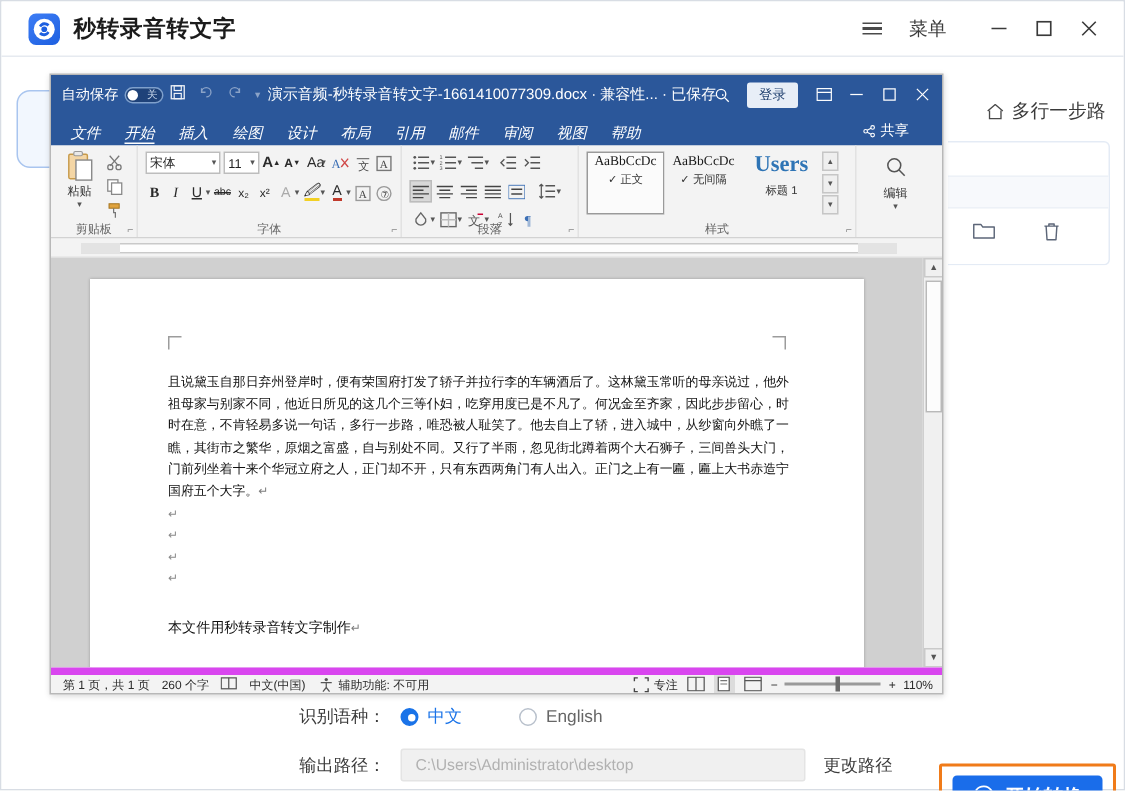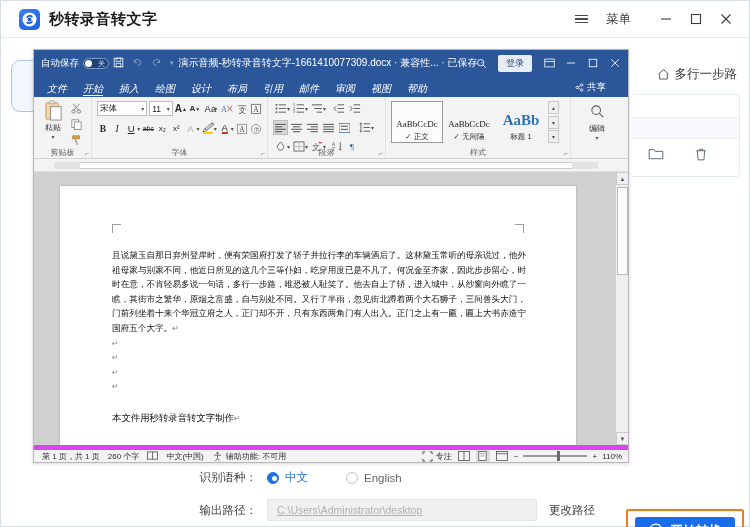--- a/index.html
+++ b/index.html
@@ -172,21 +172,21 @@
   .underline-red { border-bottom: 2.5px solid #c0392b; line-height:8px; }
   .underline-yellow { border-bottom: 2.5px solid #f2d024; line-height:8px; }
 
   .prow { display:flex; align-items:center; gap:1px; height:17px; }
   .pbtn { width: 15px; height: 15px; display:flex; align-items:center; justify-content:center; color:#444; font-size:8px; }
   .pbtn.sel { background:#d8d8d8; border:1px solid #bcbcbc; }
 
   .style-gallery { display:flex; align-items:stretch; gap:0px; padding-top:1px; }
   .style-card {
     width: 52px; height: 42px; border: 1px solid transparent;
-    display:flex; flex-direction:column; align-items:center; justify-content:flex-end;
+    display:flex; flex-direction:column; align-items:center; justify-content:flex-start;
     background:#f3f3f3;
   }
   .style-card.sel { border-color:#9a9a9a; background:#fbfbfb; }
   .style-prev { font-family:"Liberation Serif", serif; font-size: 9px; color:#1a1a1a; }
   .style-prev.h1 { font-size: 15px; color:#2e74b5; font-weight: bold; }
   .style-name { font-size: 7.5px; color:#333; margin-top: 3px; }
   .style-scroll { display:flex; flex-direction:column; justify-content:space-between; width:11px; margin-left:1px; }
   .style-scroll div { width:11px; height:13px; border:1px solid #c6c6c6; background:#efefef; font-size:6px; display:flex; align-items:center; justify-content:center; color:#555;}
 
   
@@ -261,21 +261,21 @@
     border: 1px solid #b9c1cc; background: #fff; position: relative;
   }
   .radio.on { border-color: #1a73e8; background: #1a73e8; }
   .radio.on::after { content:""; position:absolute; left:3.5px; top:3.5px; width:5px; height:5px; border-radius:50%; background:#fff; }
   .radio-label { font-size: 11.5px; color: #666; }
   .radio-label.on { color: #1a73e8; }
   #path-input {
     margin-left: 10px; width: 270px; height: 22px;
     background: #f0f0f0; border: 1px solid #e4e4e4; border-radius: 2px;
     display:flex; align-items:center; padding-left: 9px;
-    font-size: 10.5px; color: #b1b1b1; text-decoration: underline;
+    font-size: 10.5px; color: #b1b1b1;
   }
   #change-path { margin-left: 12px; font-size: 11.5px; color: #3c3c3c; }
 
   
   #convert-highlight {
     position: absolute; left: 625px; top: 471px; width: 118px; height: 44px;
     border: 2px solid #f07b19; border-radius: 2px;
   }
   #convert-btn {
     position: absolute; left: 634px; top: 479px; width: 100px; height: 28px;
@@ -702,21 +702,21 @@
           <div class="style-gallery">
             <div class="style-card sel">
               <span class="style-prev">AaBbCcDc</span>
               <span class="style-name">✓&nbsp;<span>正文</span></span>
             </div>
             <div class="style-card">
               <span class="style-prev">AaBbCcDc</span>
               <span class="style-name">✓&nbsp;<span>无间隔</span></span>
             </div>
             <div class="style-card">
-              <span class="style-prev h1">AaBb</span>
+              <span class="style-prev h1">Users</span>
               <span class="style-name">标题 1</span>
             </div>
             <div class="style-scroll">
               <div>▴</div>
               <div>▾</div>
               <div>▾</div>
             </div>
           </div>
           <div class="rgroup-label">样式</div>
           <div class="rgroup-launcher">⌐</div>

